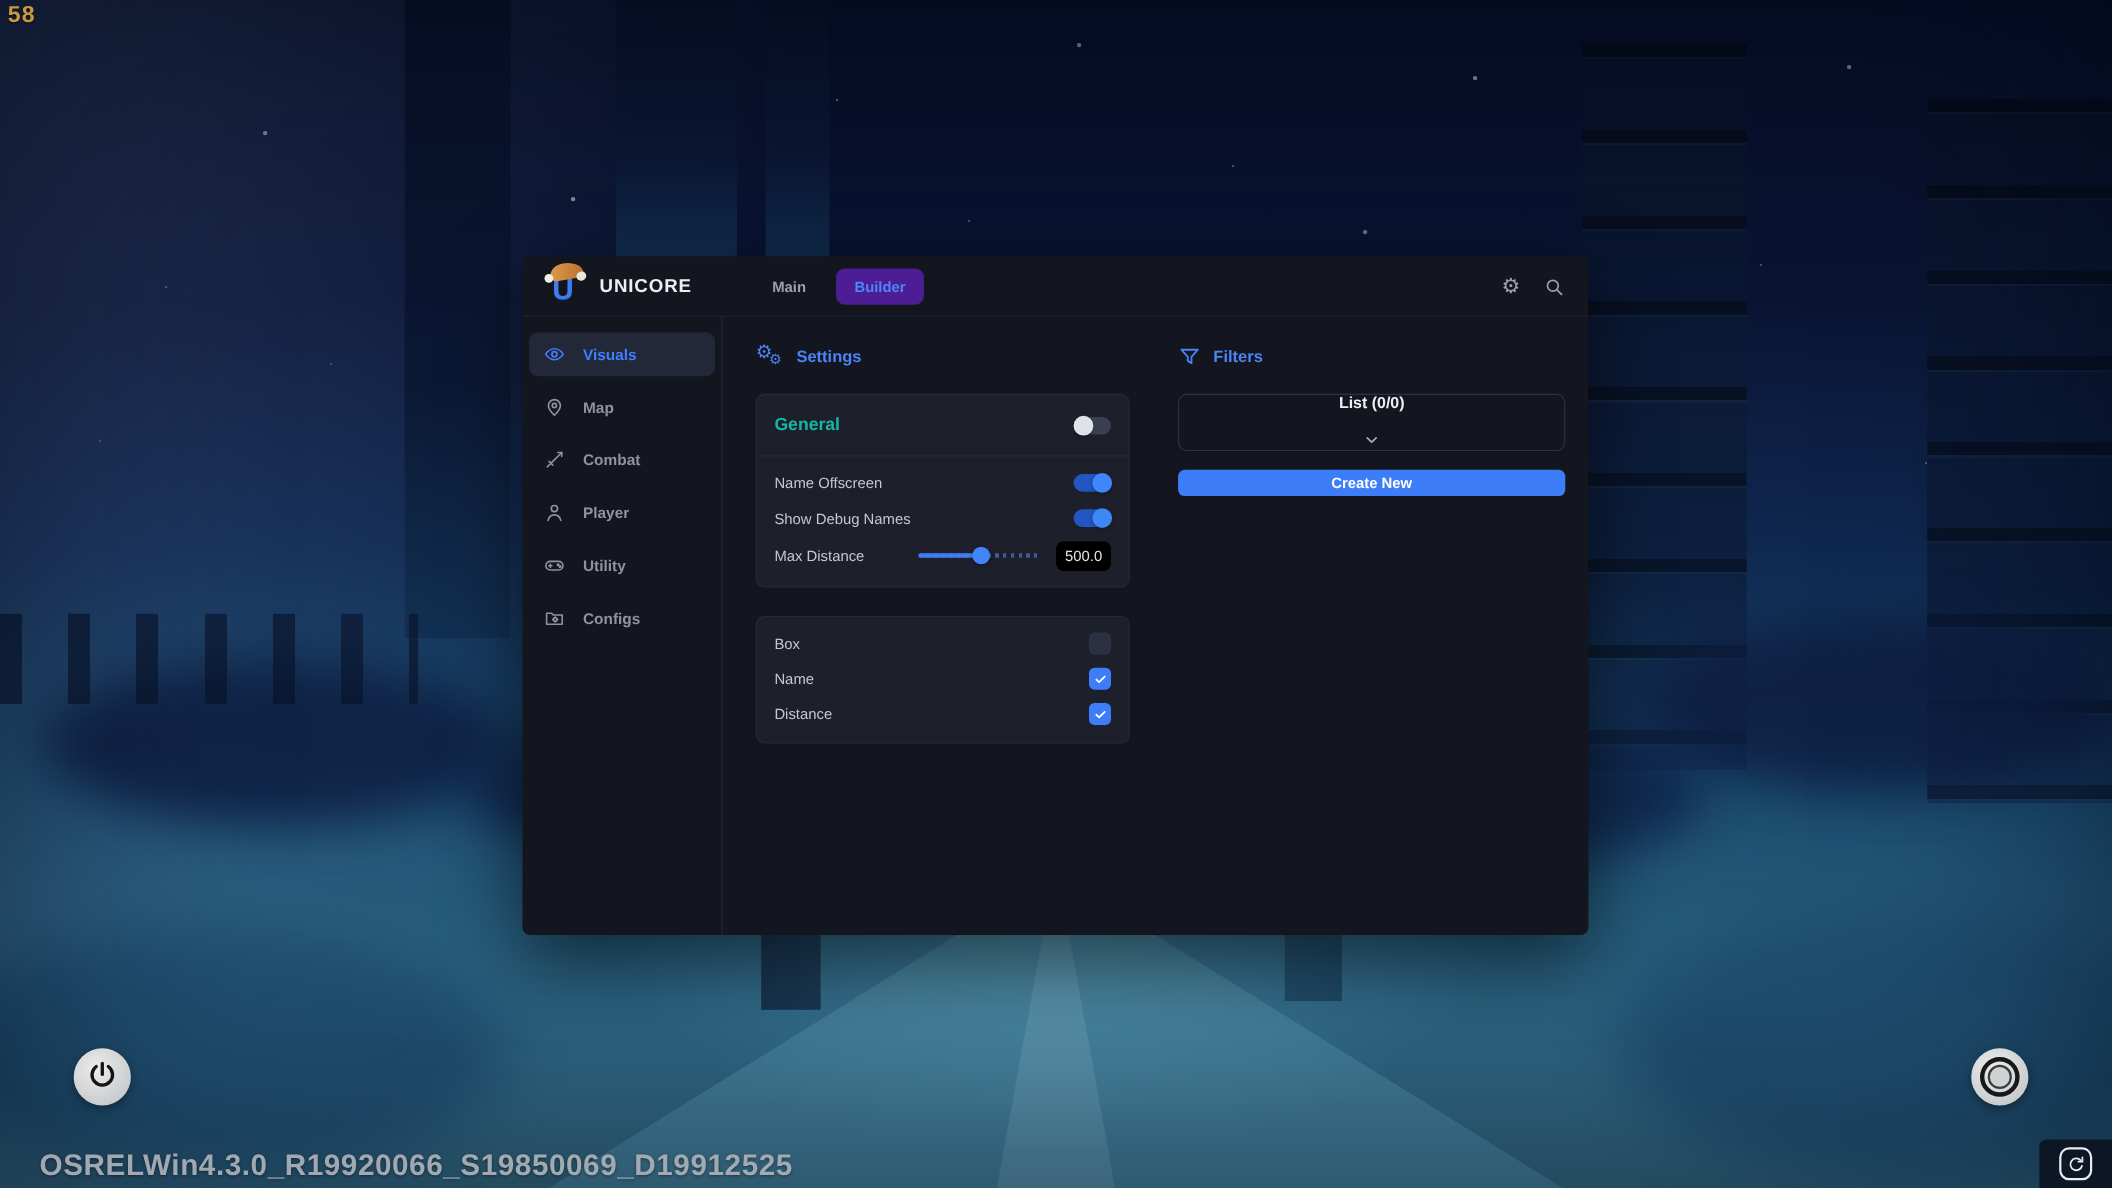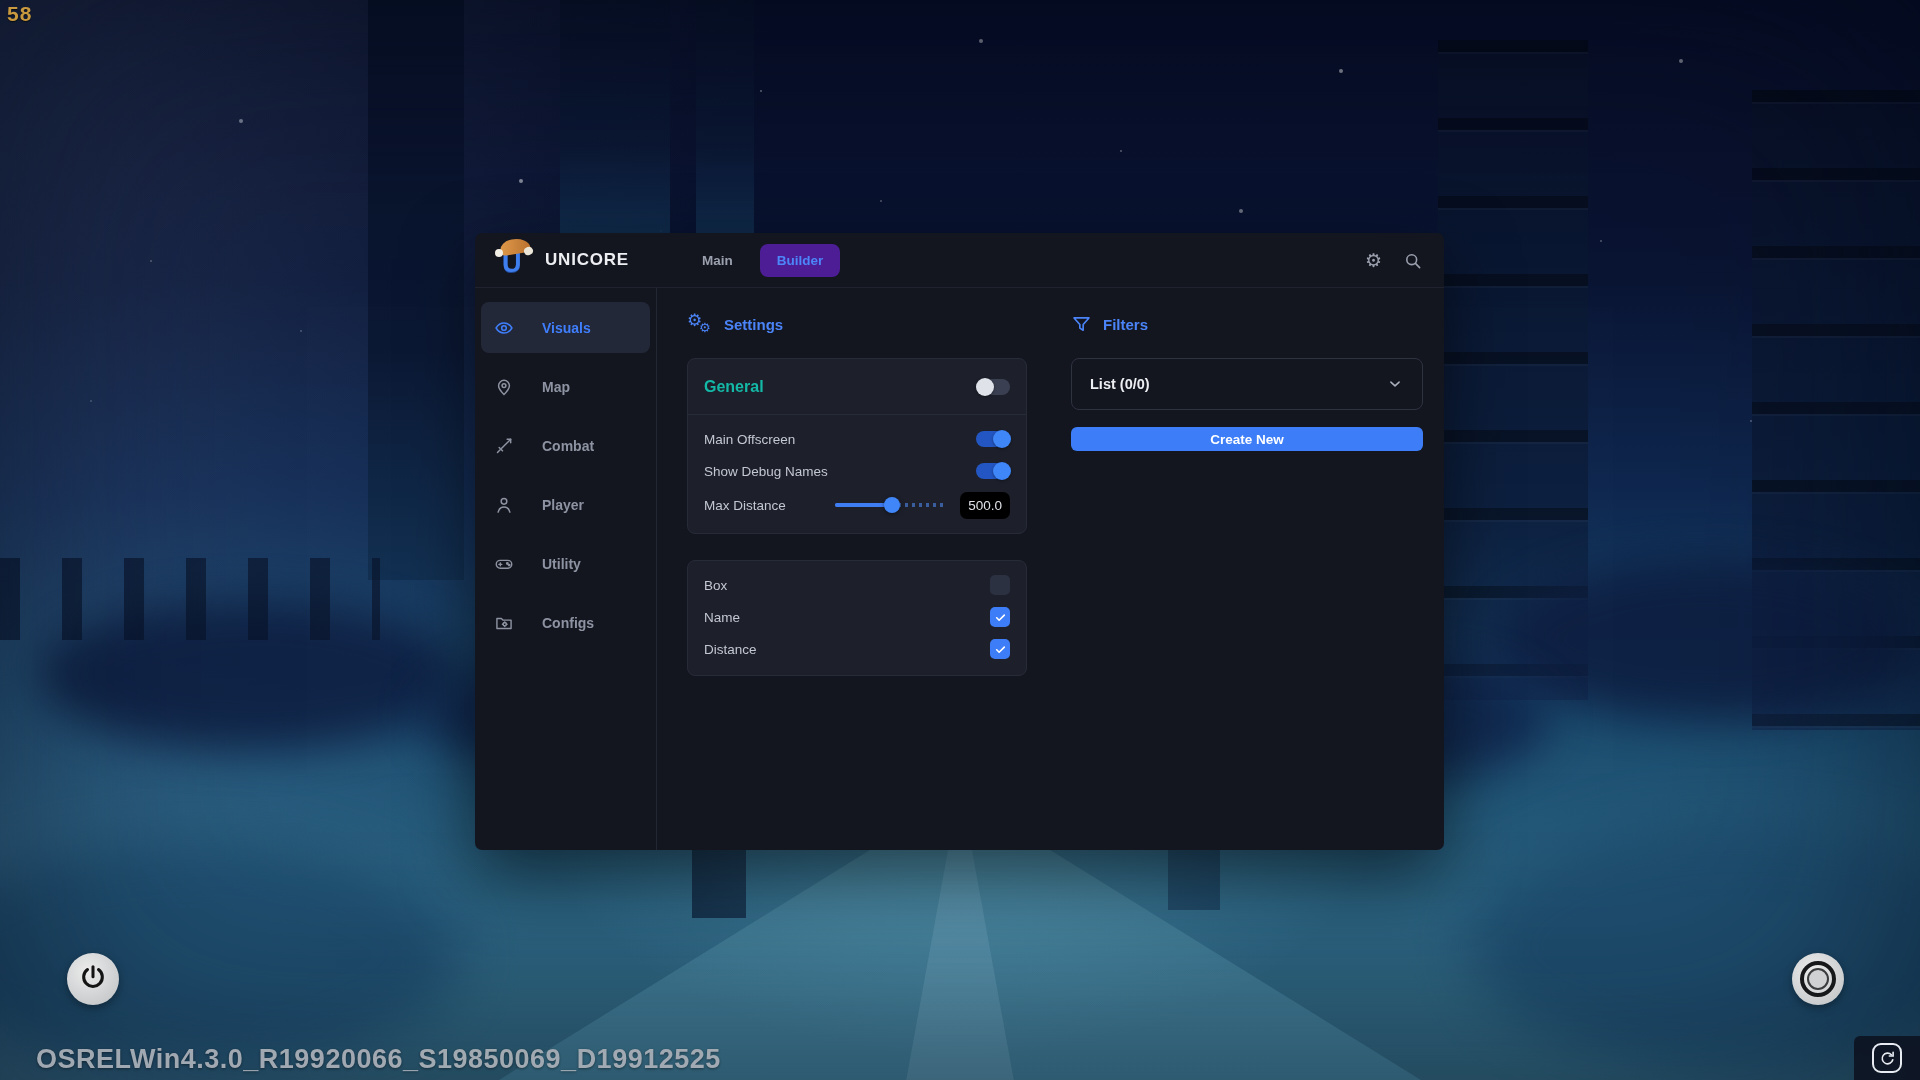--- a/index.html
+++ b/index.html
@@ -90,21 +90,21 @@
   .tabs { display:flex; align-items:center; gap:10px; margin-left:56px; }
   .tab { padding:9px 17px; border-radius:8px; color:#9aa0ae; font-size:13.5px; font-weight:bold; cursor:pointer; }
   .tab.active { background:#4c1d95; color:#4d86f8; }
   .header-icons { margin-left:auto; display:flex; align-items:center; gap:21px; color:#9aa0ae; }
   .glyph { font-family:"DejaVu Sans",sans-serif; line-height:1; }
   .gear-glyph { font-size:19px; cursor:pointer; }
   .icon-btn { cursor:pointer; display:flex; }
 
   .panel-body { flex:1; display:flex; min-height:0; }
   .sidebar { width:182px; flex:none; border-right:1px solid #232734; padding-top:14px; }
-  .side-item { display:flex; align-items:center; gap:28px; height:51px; margin:0 6px 8px 6px;
+  .side-item { display:flex; align-items:center; gap:16px; height:40px; margin:0 6px 8px 6px;
     padding-left:13px; border-radius:8px; color:#8d93a2; font-weight:bold; font-size:14px; cursor:pointer; }
   .side-item svg { flex:none; }
   .side-item.active { background:#232838; color:#3f7efc; }
 
   .content { flex:1; display:flex; padding-left:30px; }
   .col-settings { width:340px; padding-top:22px; }
   .col-filters { width:352px; margin-left:44px; padding-top:22px; }
   .col-header { height:28px; display:flex; align-items:center; gap:11px; color:#4a84f8;
     font-size:15px; font-weight:bold; }
   .gears2 { position:relative; width:26px; height:24px; color:#4a84f8; }
@@ -137,21 +137,21 @@
     padding:6px 8px; font-size:13.5px; color:#dfe2e8; }
 
   .checkbox { width:20px; height:20px; border-radius:5px; background:#2c3142;
     display:flex; align-items:center; justify-content:center; cursor:pointer; flex:none; }
   .checkbox svg { opacity:0; }
   .checkbox.checked { background:#3d7ef8; }
   .checkbox.checked svg { opacity:1; }
 
   .dropdown { margin-top:20px; height:52px; border:1px solid #2e3340; border-radius:8px;
     display:flex; align-items:center; justify-content:space-between; padding:0 18px;
-    background:#14161f; cursor:pointer; }
+    background:#14161f; cursor:pointer;flex-direction:column; }
   .dropdown-value { font-size:14.5px; font-weight:bold; color:#eceef2; }
   .create-btn { margin-top:17px; width:100%; height:24px; border:none; border-radius:6px;
     background:#3d7ef8; color:#fff; font-size:13.5px; font-weight:bold;
     font-family:"Liberation Sans",sans-serif; cursor:pointer; }
 </style>
 </head>
 <body>
 
 <div class="scene">
   <div class="sky"></div>
@@ -292,21 +292,21 @@
 
         <div class="card">
           <div class="card-head">
             <span class="card-title">General</span>
             <span class="toggle">
                 <span class="knob"></span>
               </span>
           </div>
           <div class="card-rows">
             <div class="row">
-              <span class="row-label">Main Offscreen</span>
+              <span class="row-label">Name Offscreen</span>
               <span class="toggle on">
                   <span class="knob"></span>
                 </span>
             </div>
             <div class="row">
               <span class="row-label">Show Debug Names</span>
               <span class="toggle on">
                   <span class="knob"></span>
                 </span>
             </div>

